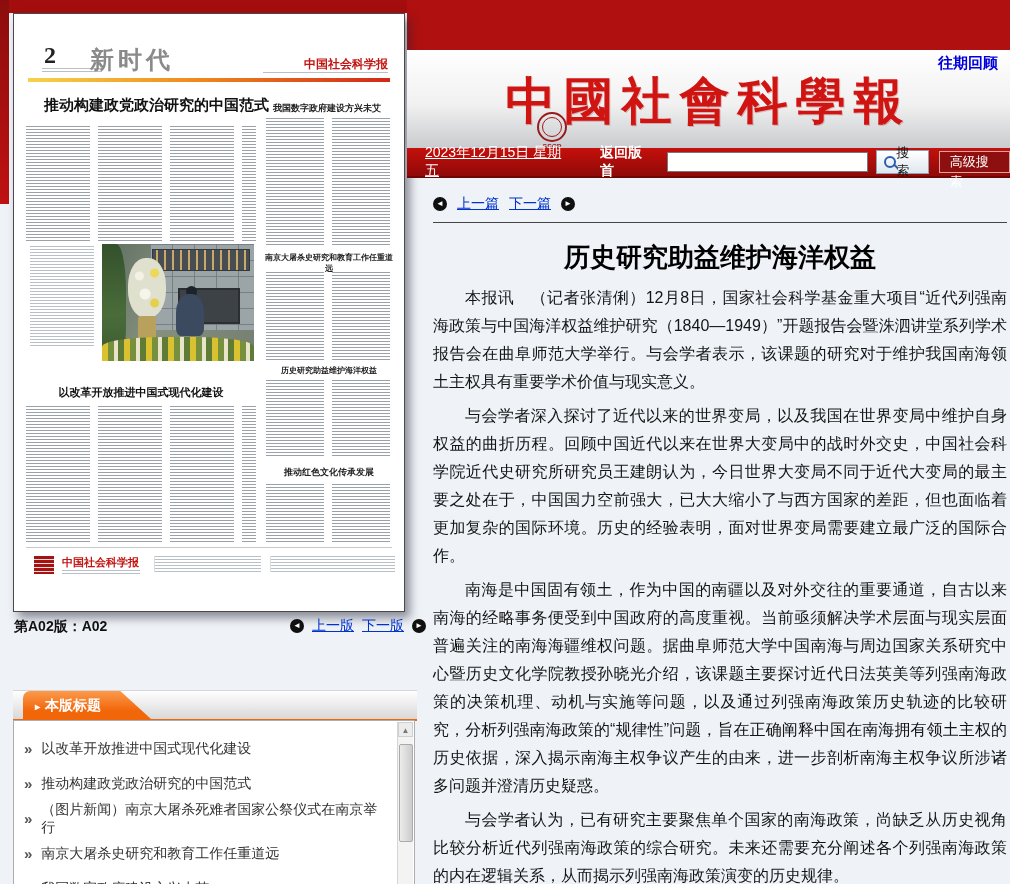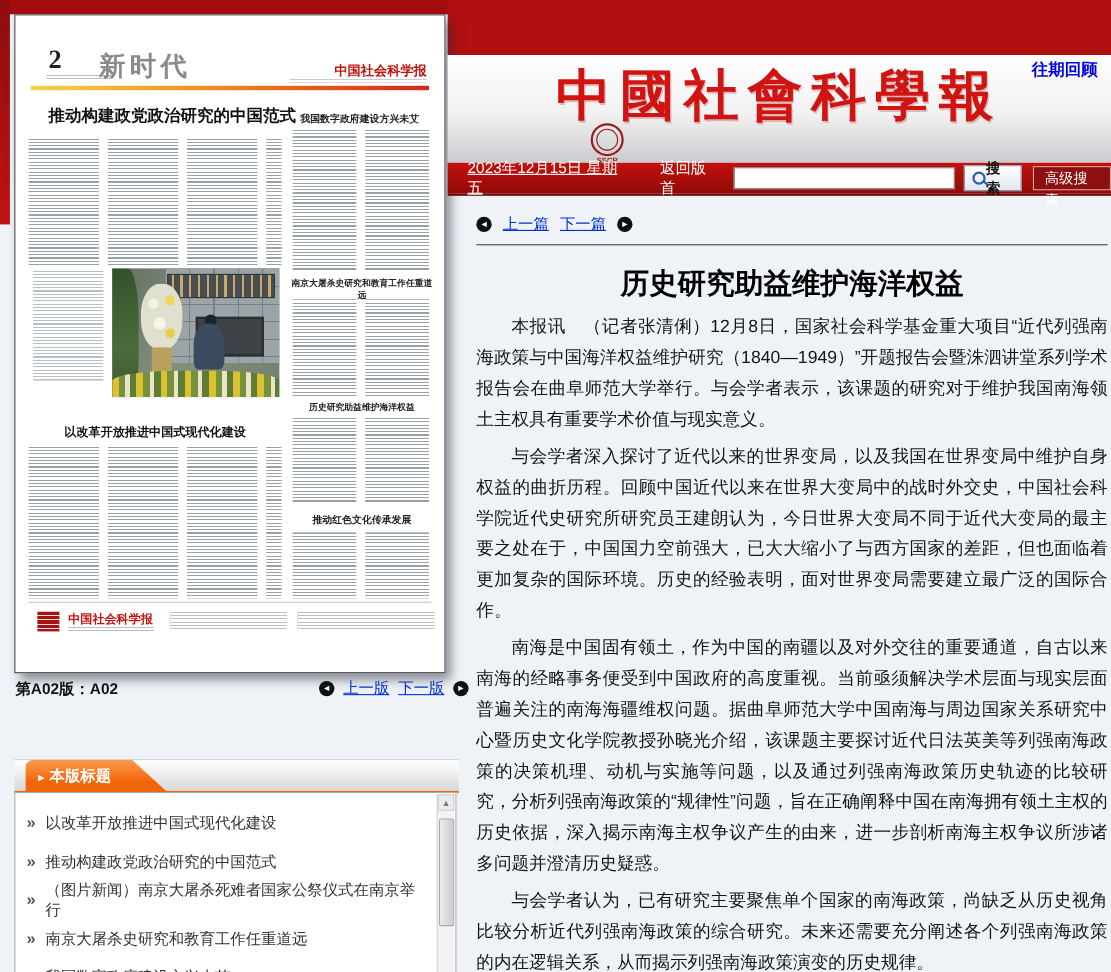--- a/index.html
+++ b/index.html
@@ -105,42 +105,42 @@
   .vscroll{position:absolute;right:1px;top:1px;width:15px;bottom:1px;background:#f3f3f3;border-left:1px solid #d5d5d5;}
   .vs-up,.vs-down{position:absolute;left:0;width:15px;height:15px;text-align:center;font-size:8px;color:#777;
                   line-height:15px;background:#ececec;border:1px solid #cfcfcf;box-sizing:border-box;}
   .vs-up{top:0;}.vs-down{bottom:0;}
   .vs-thumb{position:absolute;left:1px;top:22px;width:12px;height:96px;border:1px solid #aaa;border-radius:2px;
             background:linear-gradient(90deg,#ececec,#cccccc);}
 
   
   .banner{position:absolute;left:407px;top:50px;width:603px;height:98px;
           background:linear-gradient(180deg,#ffffff 0%,#f1f1f1 55%,#c9cbce 100%);}
-  .mast-title{position:absolute;left:0;right:0;top:4px;text-align:center;
+  .mast-title{position:absolute;left:0;right:0;top:18px;text-align:center;
               font:bold 50px "Liberation Serif","DejaVu Serif",serif;color:#cf1412;letter-spacing:8px;
               text-shadow:1px 1px 0 rgba(160,20,20,.25);}
   .mast-row{position:absolute;left:130px;top:62px;display:flex;align-items:center;gap:10px;}
   .sscp{width:26px;height:26px;border:2px solid #9a1b1e;border-radius:50%;position:relative;}
   .sscp::after{content:"";position:absolute;inset:3px;border:1px solid #9a1b1e;border-radius:50%;}
   .sscp-wrap{display:flex;flex-direction:column;align-items:center;}
   .sscp-label{font:bold 7px "Liberation Sans",sans-serif;color:#9a1b1e;margin-top:1px;}
   .mast-sub-en{font:bold 13px "Liberation Sans",sans-serif;color:#2f2f2f;letter-spacing:2px;}
   .mast-sub-cn{font:12px "Liberation Sans",sans-serif;color:#3b3b3b;letter-spacing:5px;margin-top:3px;}
   .archive{position:absolute;right:12px;top:4px;font:bold 15px "Liberation Sans",sans-serif;
            color:#0000dd;cursor:pointer;}
 
   .datebar{position:absolute;left:407px;top:148px;width:603px;height:30px;
            background:linear-gradient(180deg,#c5100c,#8f0a08);border-bottom:2px solid #6e0606;box-sizing:border-box;
            display:flex;align-items:center;color:#fff;font-size:14px;}
   .datebar .date{margin-left:18px;text-decoration:underline;}
-  .datebar .back{margin-left:33px;font-weight:normal;color:#fff;cursor:pointer;}
+  .datebar .back{margin-left:33px;font-weight:bold;color:#fff;cursor:pointer;}
   .search-input{margin-left:14px;width:212px;height:20px;border:1px solid #777;background:#fff;
                 font-size:13px;padding:0 4px;box-sizing:border-box;}
   .search-btn{margin-left:8px;height:22px;display:flex;align-items:center;gap:0;cursor:pointer;
-              background:linear-gradient(180deg,#ffffff,#dfe7ef);border:1px solid #8fa3b5;padding:0 7px;font-weight:bold;}
+              background:linear-gradient(180deg,#ffffff,#dfe7ef);border:1px solid #8fa3b5;padding:0 7px;}
   .search-btn .txt{font-size:13px;color:#111;}
   .mag{position:relative;width:13px;height:13px;}
   .mag::before{content:"";position:absolute;left:0;top:0;width:8px;height:8px;border:2px solid #2a5db0;border-radius:50%;}
   .mag::after{content:"";position:absolute;left:9px;top:9px;width:5px;height:2px;background:#2a5db0;transform:rotate(45deg);}
   .adv-btn{margin-left:10px;height:22px;line-height:20px;padding:0 10px;cursor:pointer;
            background:#8e0f0f;border:1px solid #d9a3a3;color:#fff;font-size:13px;box-sizing:border-box;}
 
   
   .art-nav{position:absolute;left:433px;top:195px;display:flex;align-items:center;gap:10px;font-size:14px;}
   .art-hr{position:absolute;left:433px;top:222px;width:574px;border-top:1px solid #444;}

